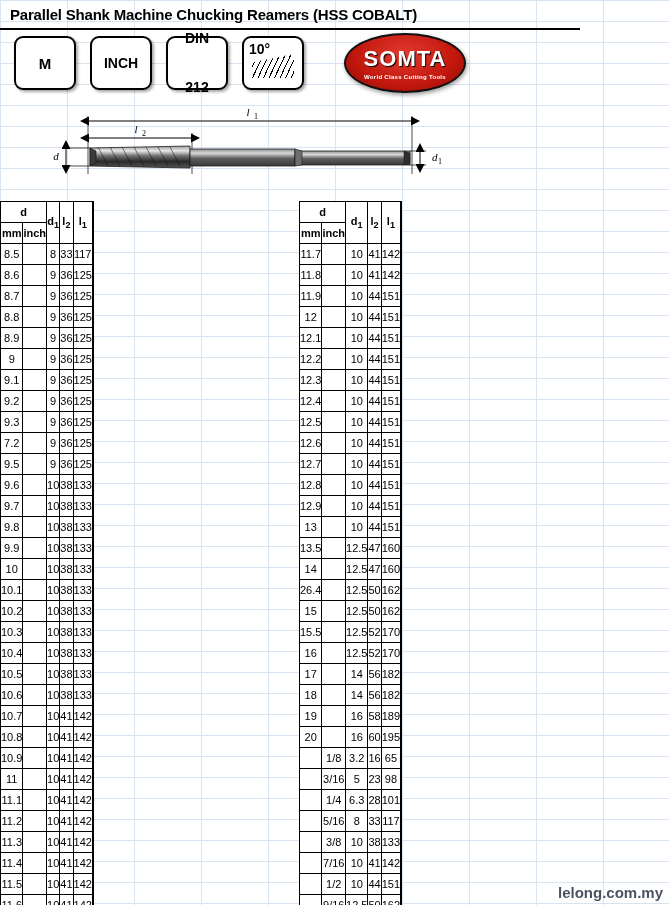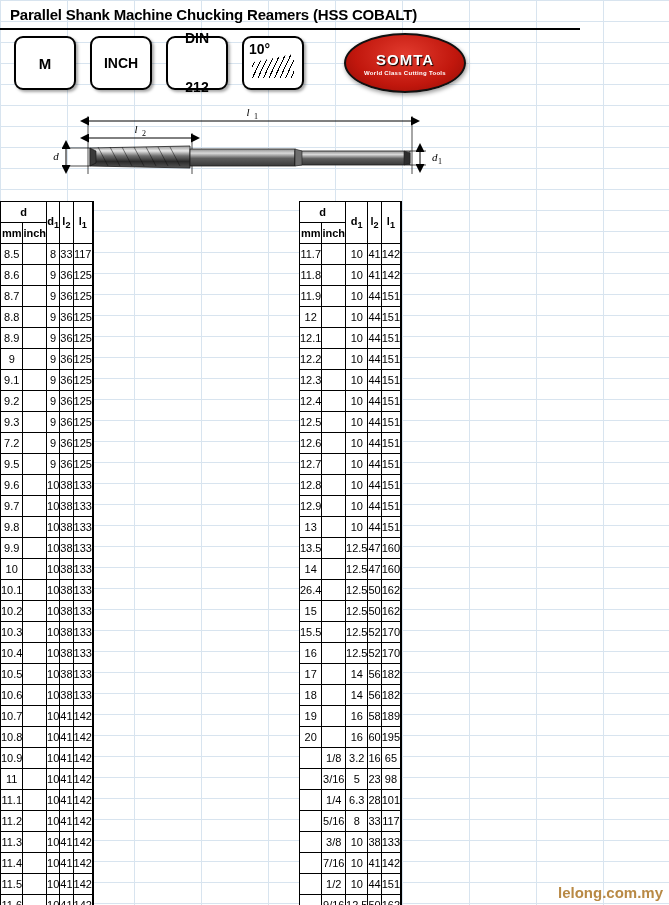--- a/index.html
+++ b/index.html
@@ -50,21 +50,21 @@
   }
 
   .logo{
     position:absolute;left:344px;top:33px;width:118px;height:56px;
     border-radius:50%/50%;
     background:radial-gradient(ellipse at 50% 35%, #e23b2e 0%, #c1170d 60%, #8d0b05 100%);
     border:2px solid #111;
     display:flex;flex-direction:column;align-items:center;justify-content:center;
     box-shadow:1px 2px 4px rgba(0,0,0,.4);
   }
-  .logo .brand{color:#fff;font-weight:bold;font-size:15px;letter-spacing:1px;
+  .logo .brand{color:#fff;font-weight:bold;font-size:22px;letter-spacing:1px;
     text-shadow:1px 1px 1px #000;}
   .logo .tag{color:#fff;font-size:6px;font-weight:bold;margin-top:2px;letter-spacing:.3px;}
 
   
   .drawing{position:absolute;left:0;top:96px;width:669px;height:100px;}
 
   
   .tables{position:absolute;left:0;top:201px;}
   table{border-collapse:collapse;}
   table.spec{table-layout:fixed;}
@@ -83,21 +83,21 @@
   .c-d1{width:40px;}
   .c-l2{width:40px;}
   .c-l1{width:44px;}
   .c-pad{width:48px;}
   .left-table{position:absolute;left:0;top:0;}
   .right-table{position:absolute;left:299px;top:0;}
   .hdr-d{font-weight:bold;}
 
   .watermark{
     position:absolute;right:6px;bottom:4px;
-    color:#a16207;font-size:15px;font-weight:bold;opacity:.75;
+    color:#0f172a;font-size:15px;font-weight:bold;opacity:.75;
     z-index:3;pointer-events:none;
   }
 </style>
 </head>
 <body>
 
 <div class="grid-bg"></div>
 
 <div class="page">
 

